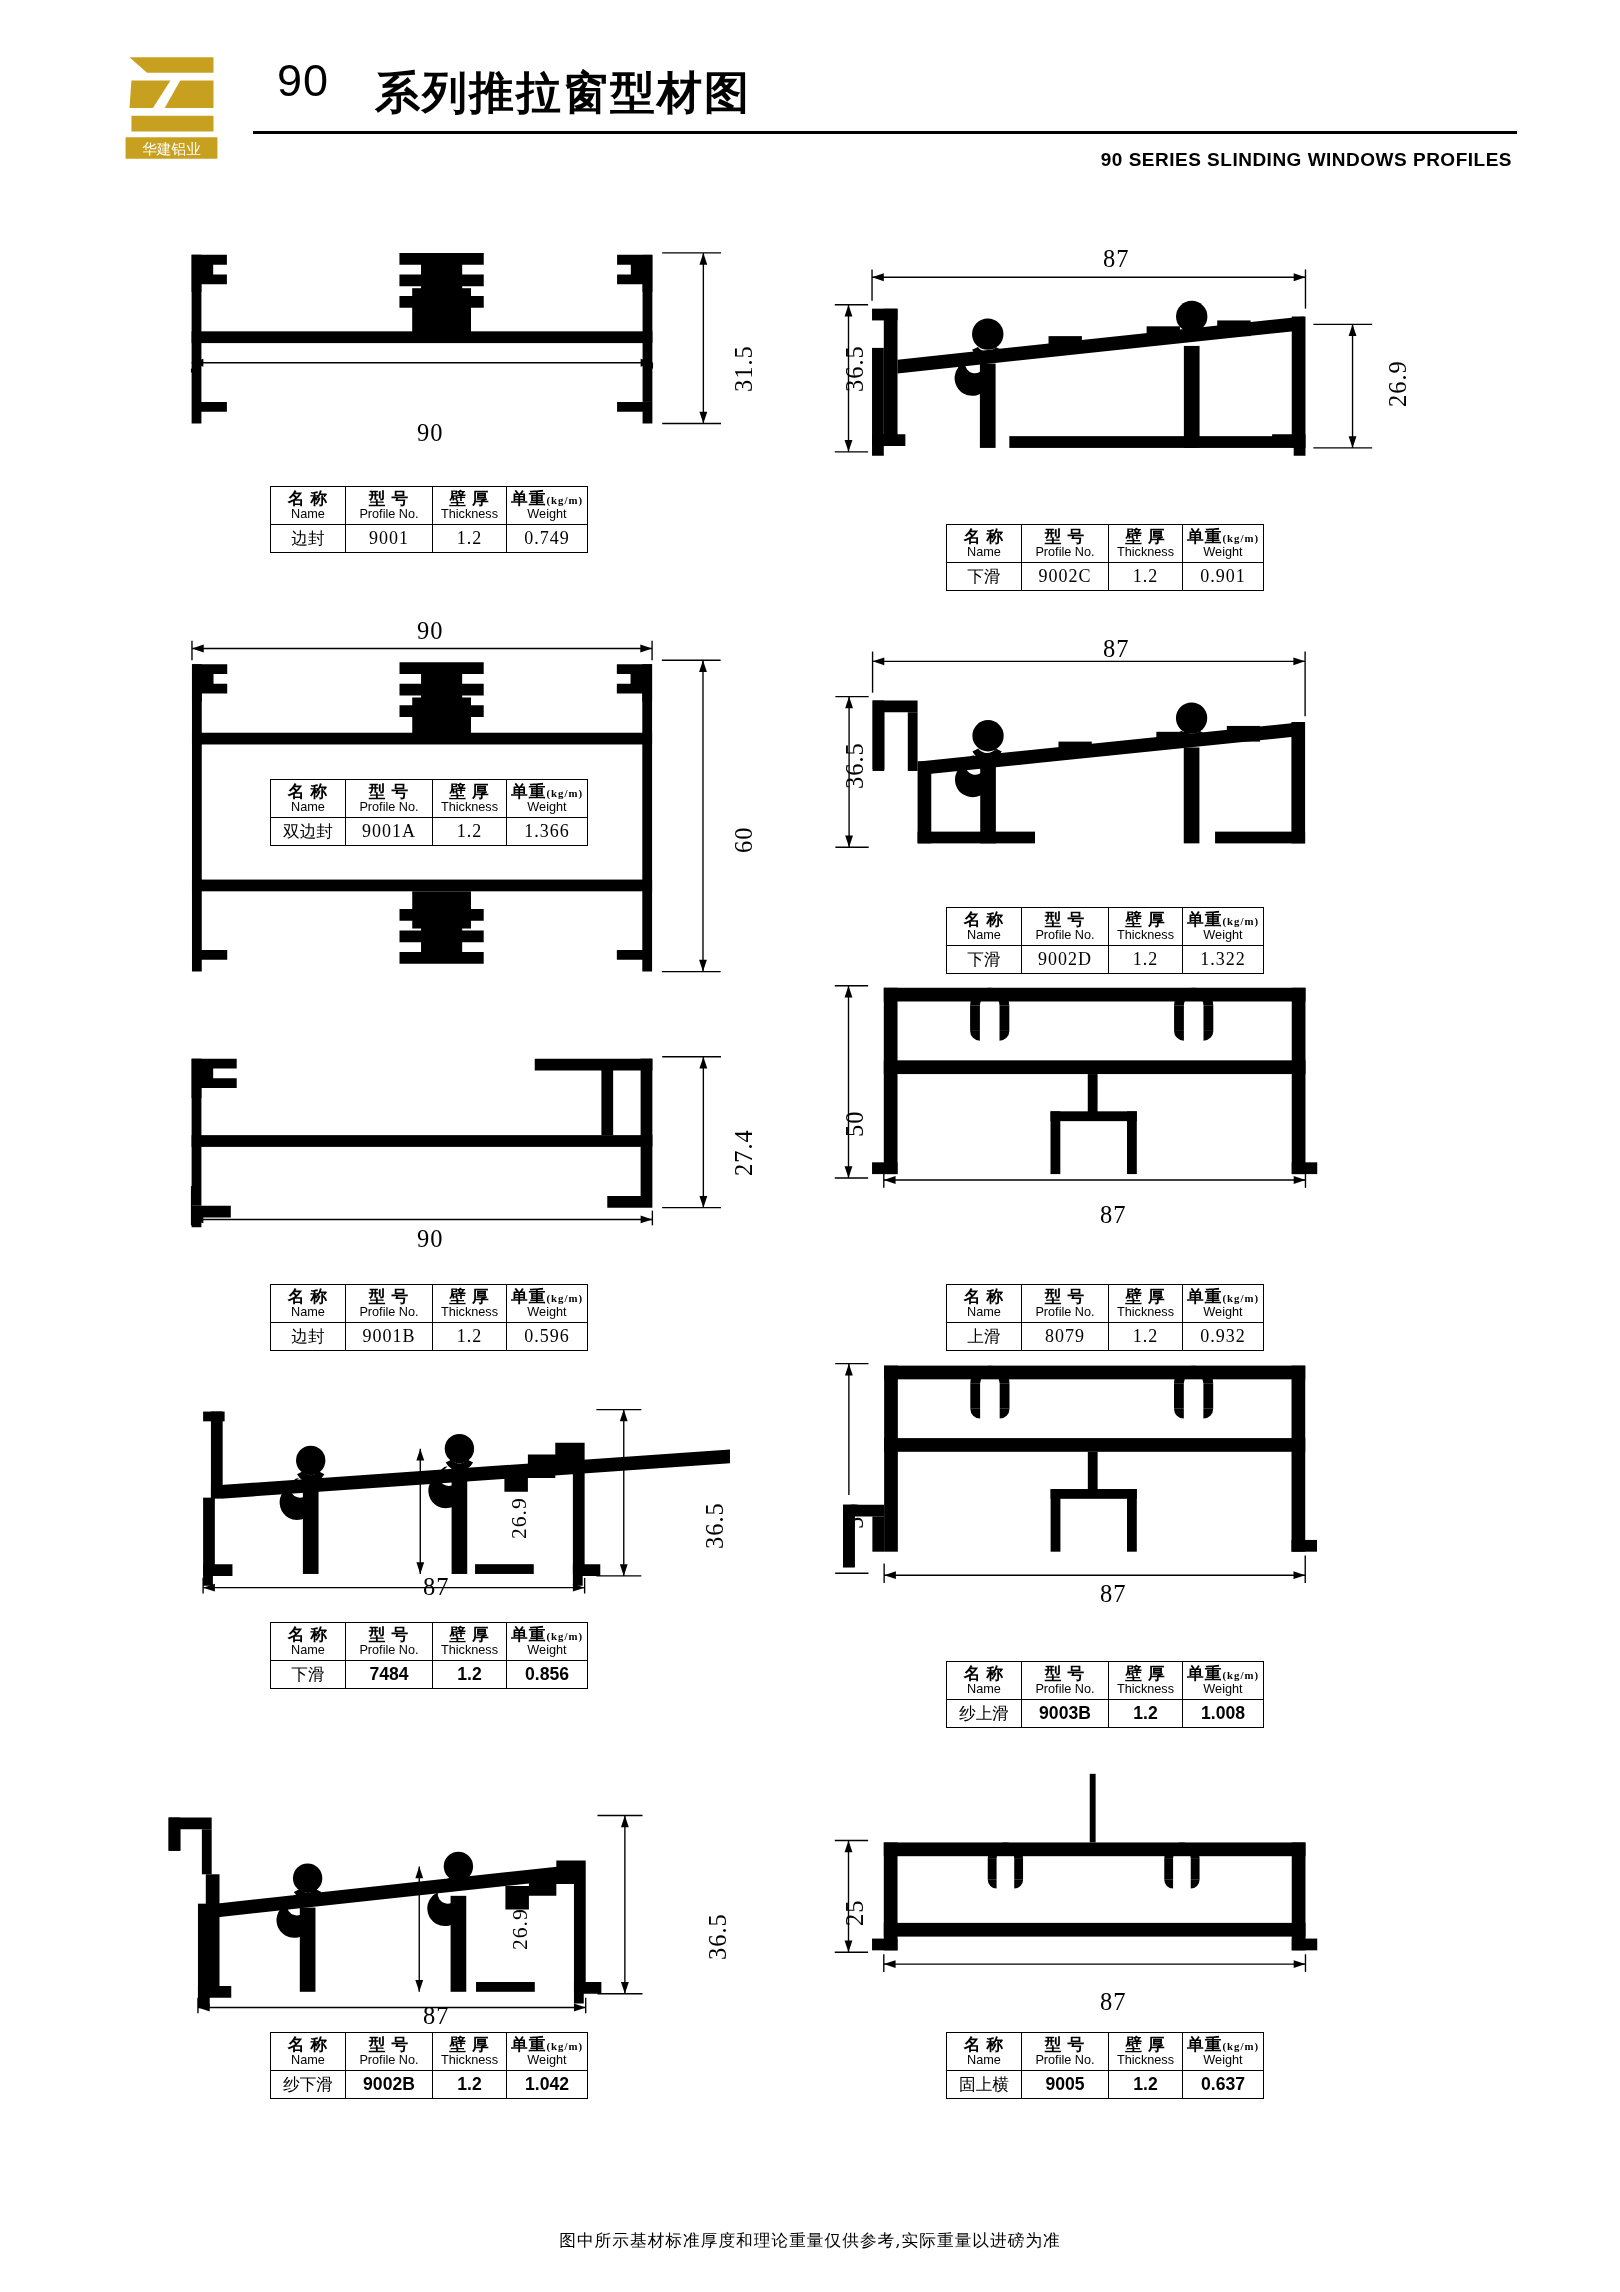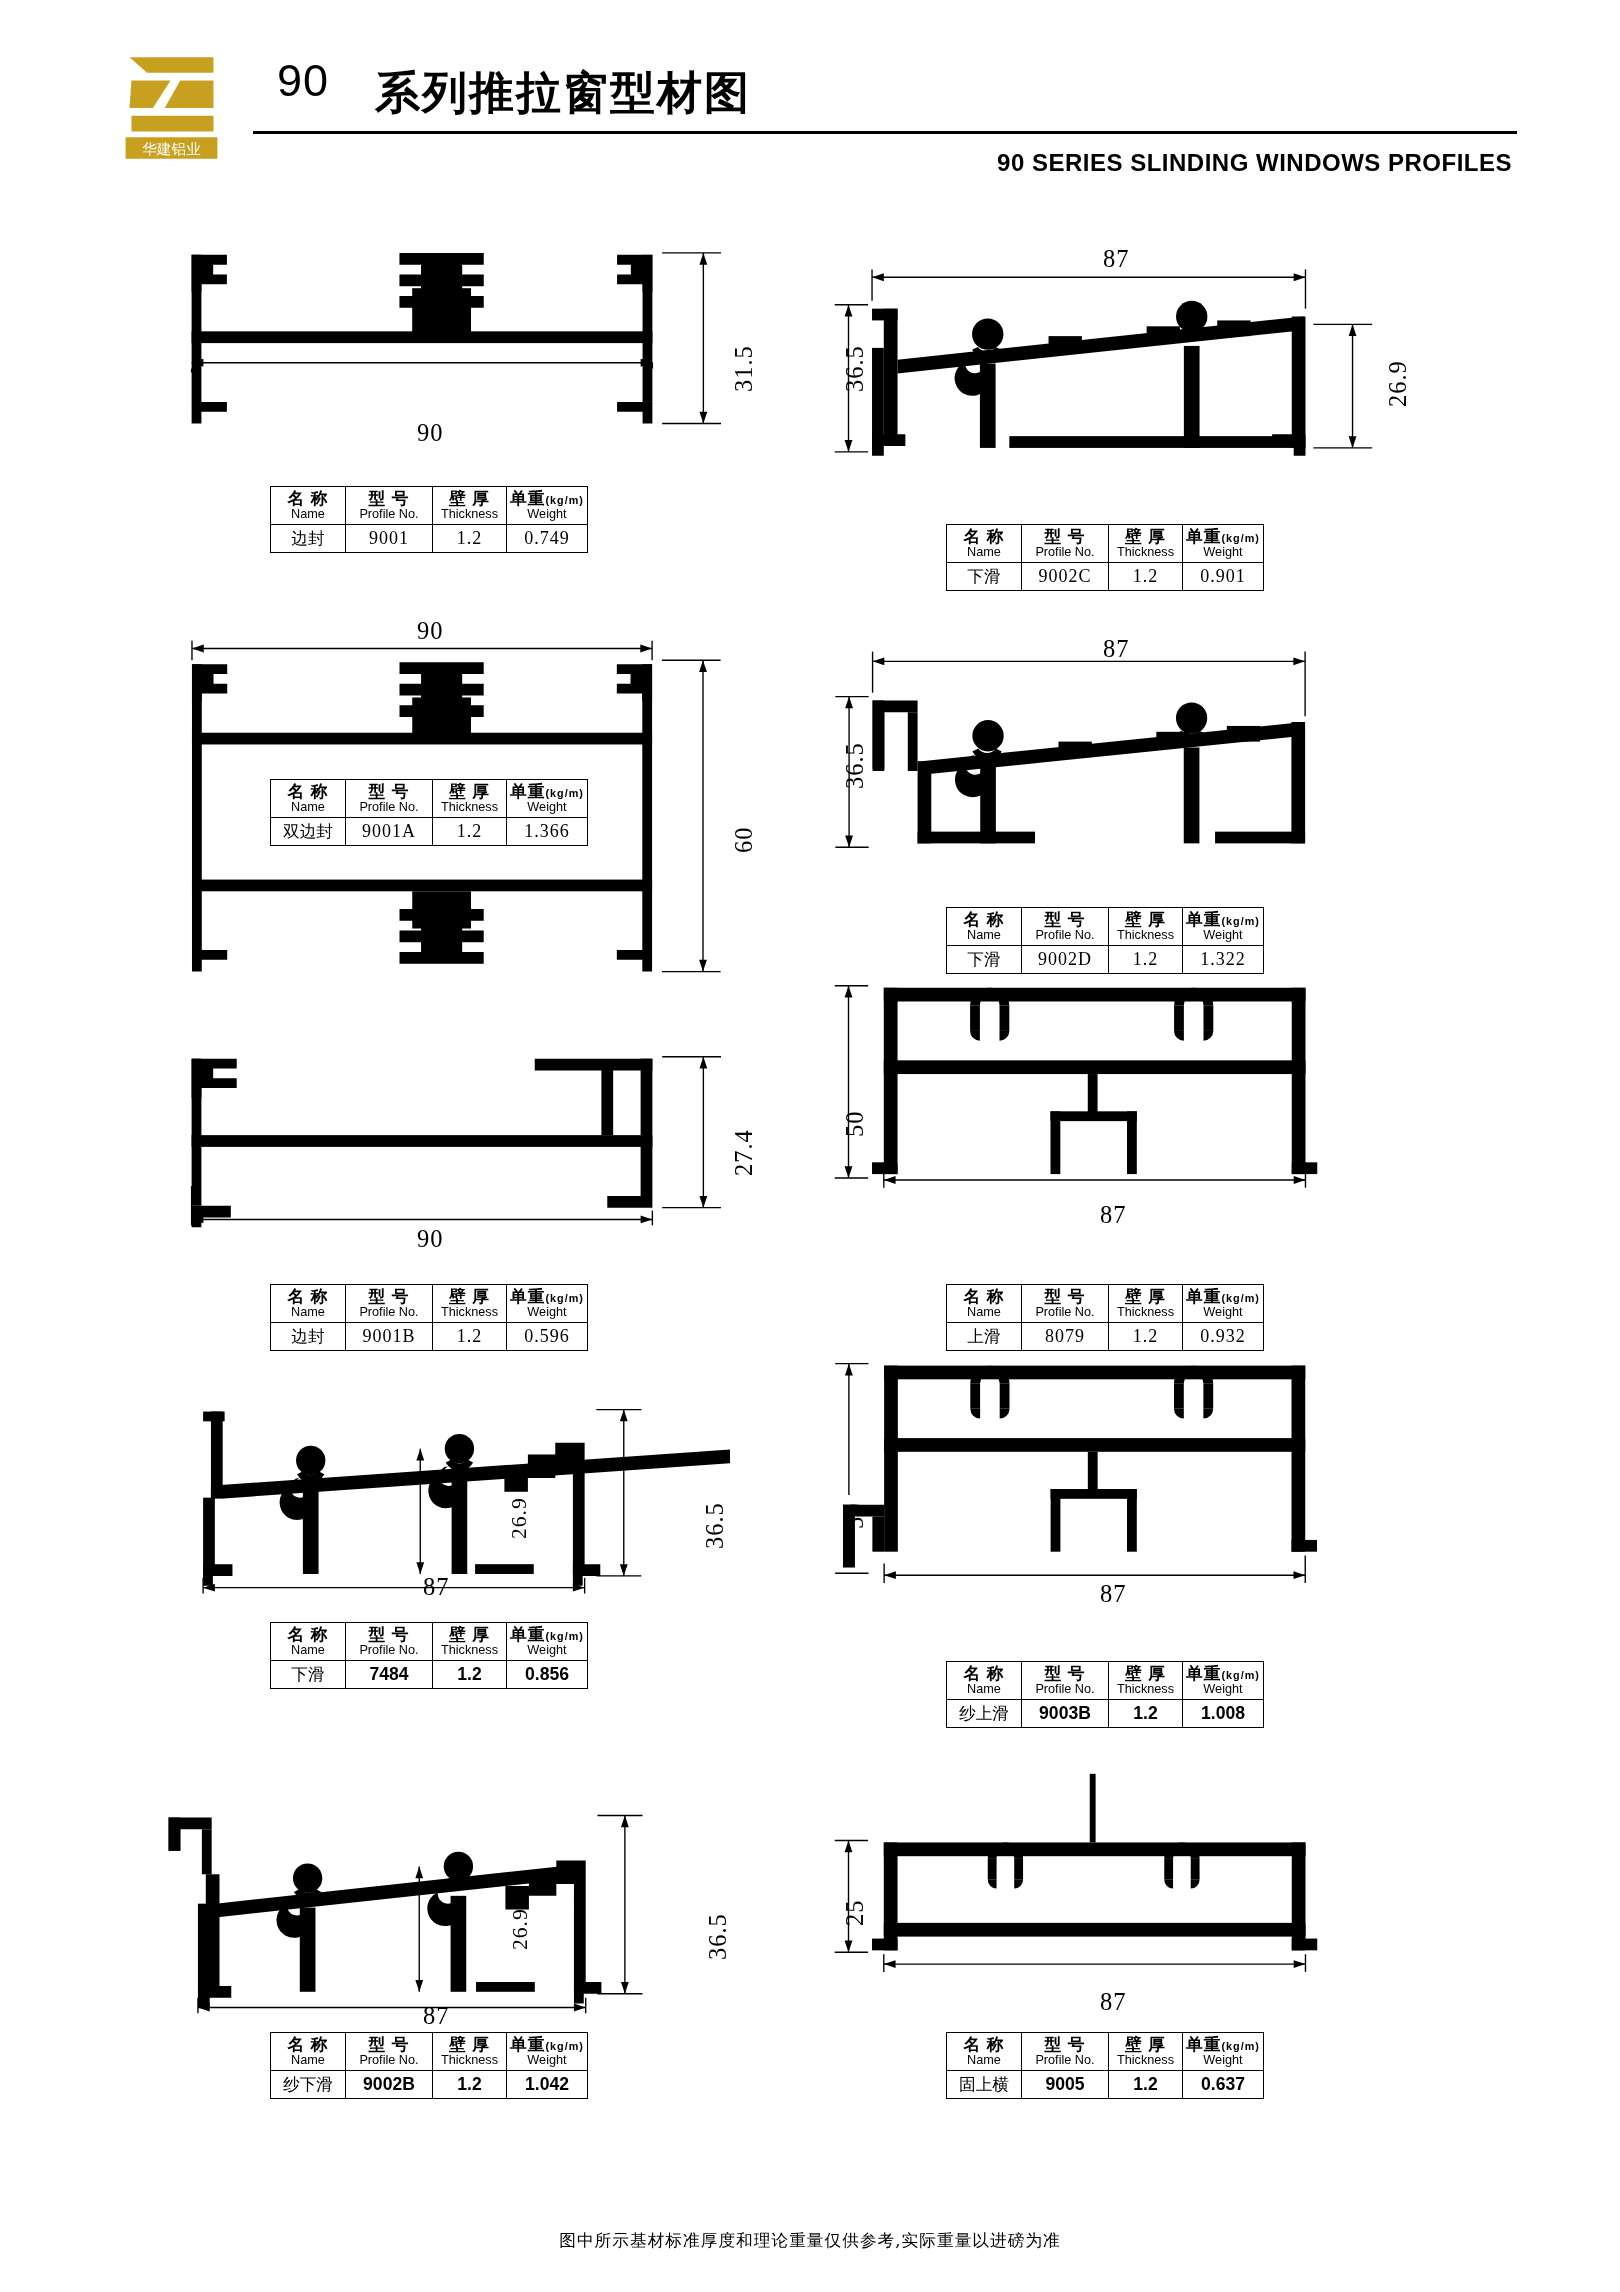--- a/index.html
+++ b/index.html
@@ -20,38 +20,38 @@
     font-size:45px;font-weight:bold;letter-spacing:2px;white-space:nowrap;
   }
   .title-num{
     position:absolute;left:277px;top:55px;
     font-family:"Liberation Sans", sans-serif;
     font-size:45px;font-weight:normal;letter-spacing:1px;
   }
   .rule{position:absolute;left:253px;top:131px;width:1264px;height:2.9px;background:#000;}
   .title-en{
     position:absolute;right:108px;top:149px;
-    font-size:24px;font-weight:bold;letter-spacing:0.5px;white-space:nowrap;
+    font-size:19px;font-weight:bold;letter-spacing:0.5px;white-space:nowrap;
   }
   .draw{position:absolute;}
   .draw svg{display:block;}
 
   
   table.spec{
     border-collapse:collapse;position:absolute;
     background:#fff;
   }
   table.spec td{
     border:1px solid #000;
     text-align:center;
     vertical-align:middle;
     padding:0;
     line-height:1.05;
   }
-  table.spec .cn{font-family:Liberation Sans, sans-serif;font-size:16.7px;font-weight:bold;letter-spacing:1px;}
+  table.spec .cn{font-family:Liberation Serif, serif;font-size:16.7px;font-weight:bold;letter-spacing:1px;}
   table.spec .en{font-size:12.7px;}
   table.spec .unit{font-size:10.8px;}
   table.spec tr.head td{height:37px;}
   table.spec tr.body td{height:27.4px;font-size:16.7px;font-family:"DejaVu Serif", serif;}
   table.spec tr.body td.val{font-family:Liberation Serif, serif;font-size:18px;letter-spacing:1px;}
   table.spec tr.body td.bold{font-weight:bold;font-family:"Liberation Sans", sans-serif;font-size:17.6px;}
   table.spec td.c1{width:74px;}
   table.spec td.c2{width:86px;}
   table.spec td.c3{width:73px;}
   table.spec td.c4{width:80px;}

